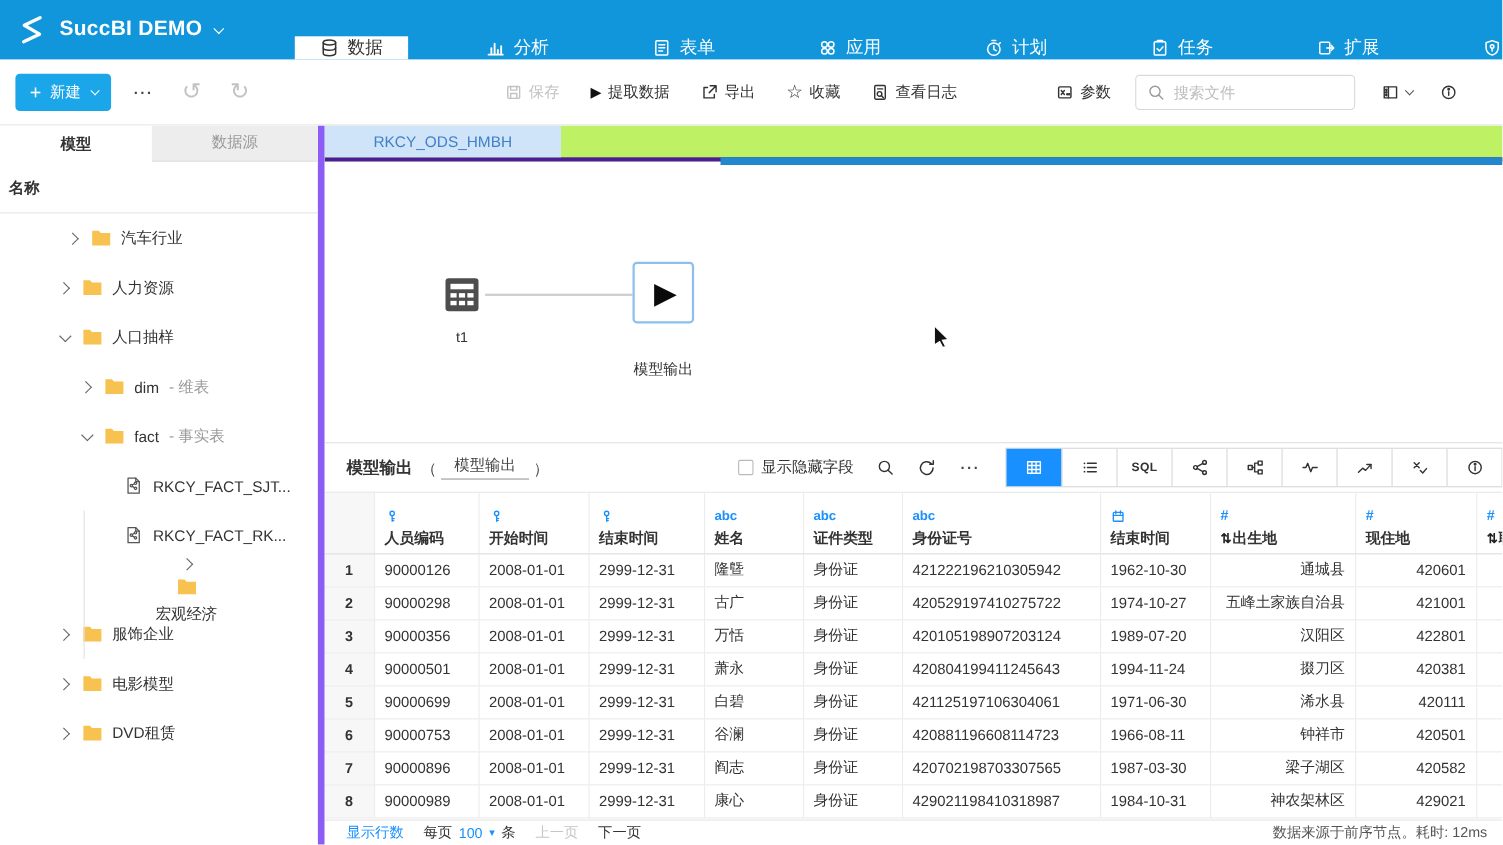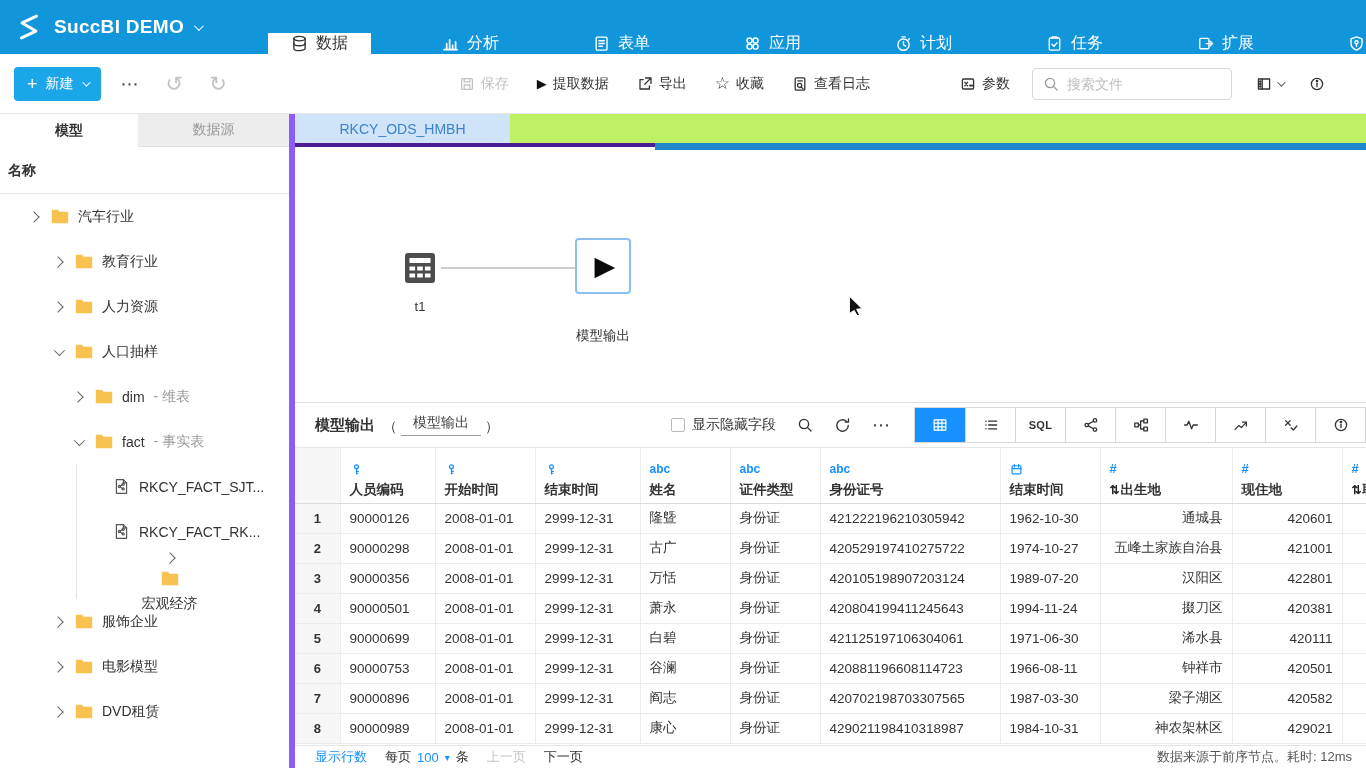--- a/index.html
+++ b/index.html
@@ -318,37 +318,28 @@
       </span>
   </div>
 
   <aside class="sidebar">
     <div class="side-tabs" id="side-tabs">
         <div class="side-tab active">模型</div>
         <div class="side-tab inactive">数据源</div>
       </div>
     <div class="side-header">名称</div>
     <div class="tree" id="tree">
-        <div class="tree-row" style="padding-left: 26px;">
+        <div class="tree-row" style="padding-left: 58px;">
           <span class="chev right"></span>
           <span class="ficon folder">
             <svg viewBox="0 0 18 15" width="18" height="15">
               <path d="M.8.8h6l1.8 2h8.6v11.4H.8z" fill="#f7c24f"></path>
             </svg>
           </span>
           <span class="tlabel">汽车行业</span>
-        </div>
-        <div class="tree-row" style="padding-left: 50px;">
-          <span class="chev right"></span>
-          <span class="ficon folder">
-            <svg viewBox="0 0 18 15" width="18" height="15">
-              <path d="M.8.8h6l1.8 2h8.6v11.4H.8z" fill="#f7c24f"></path>
-            </svg>
-          </span>
-          <span class="tlabel">教育行业</span>
         </div>
         <div class="tree-row" style="padding-left: 50px;">
           <span class="chev right"></span>
           <span class="ficon folder">
             <svg viewBox="0 0 18 15" width="18" height="15">
               <path d="M.8.8h6l1.8 2h8.6v11.4H.8z" fill="#f7c24f"></path>
             </svg>
           </span>
           <span class="tlabel">人力资源</span>
         </div>

